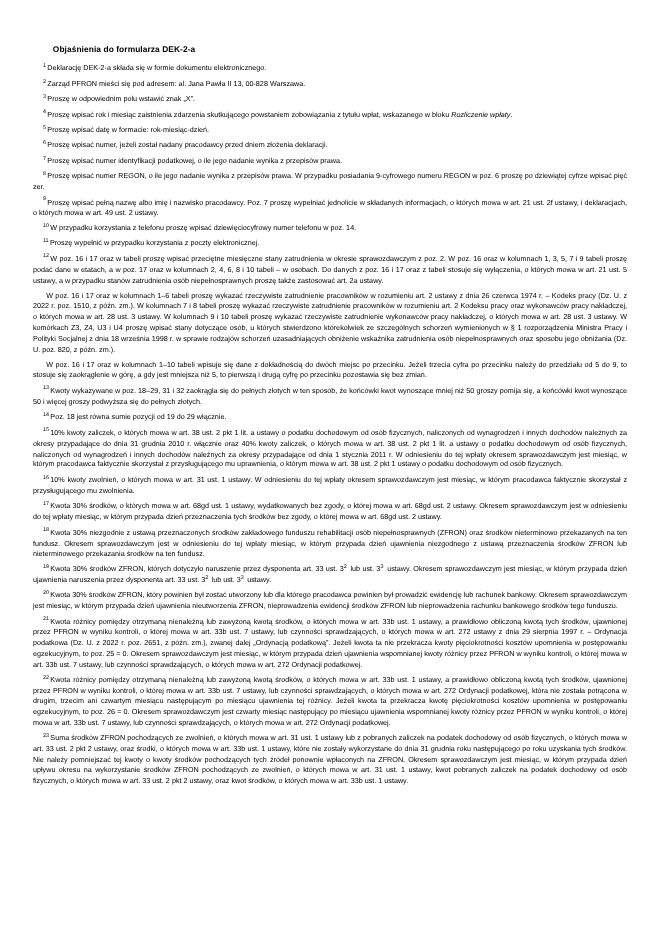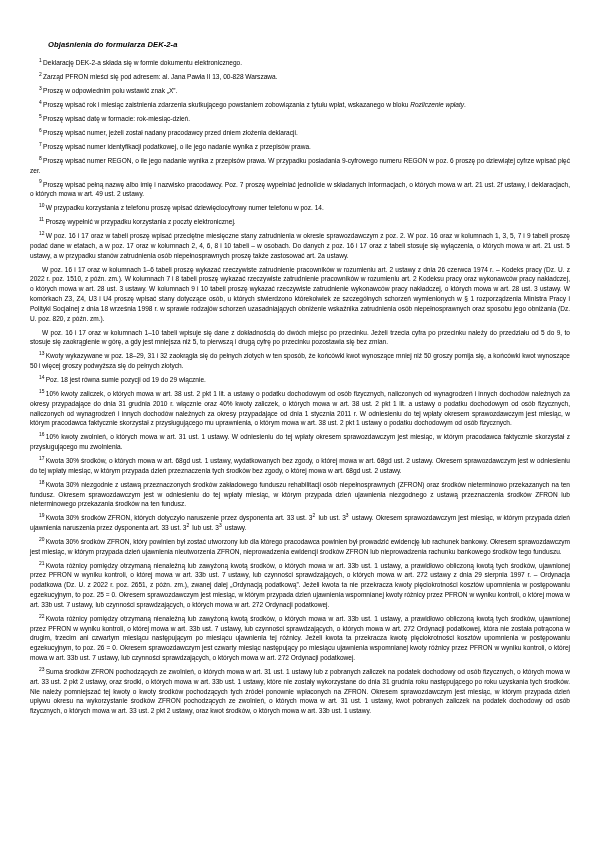--- a/index.html
+++ b/index.html
@@ -22,21 +22,20 @@
     background: #ffffff;
     position: relative;
     overflow: hidden;
   }
   .doc-title {
     font-size: 7.6px;
     font-weight: bold;
     line-height: 1.25;
     margin: 0 0 9px 18px;
     letter-spacing: 0.01em;
-    font-style: italic;
   }
   .note {
     font-size: 6.55px;
     line-height: 1.5;
     text-align: justify;
     margin: 0 0 4.1px 0;
     text-indent: 9px;
     hyphens: none;
   }
   .para {

